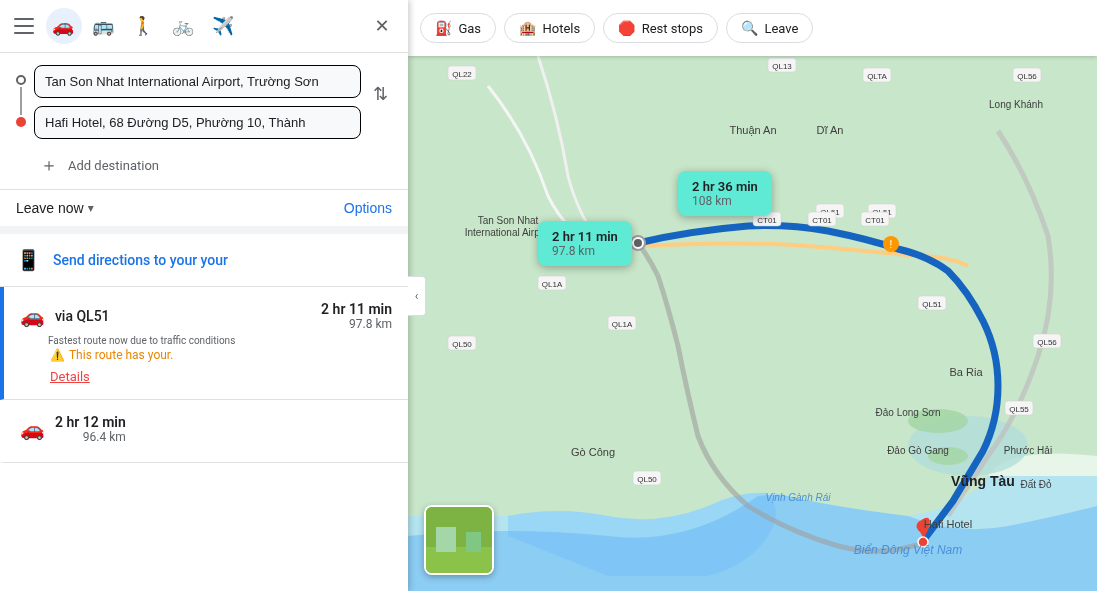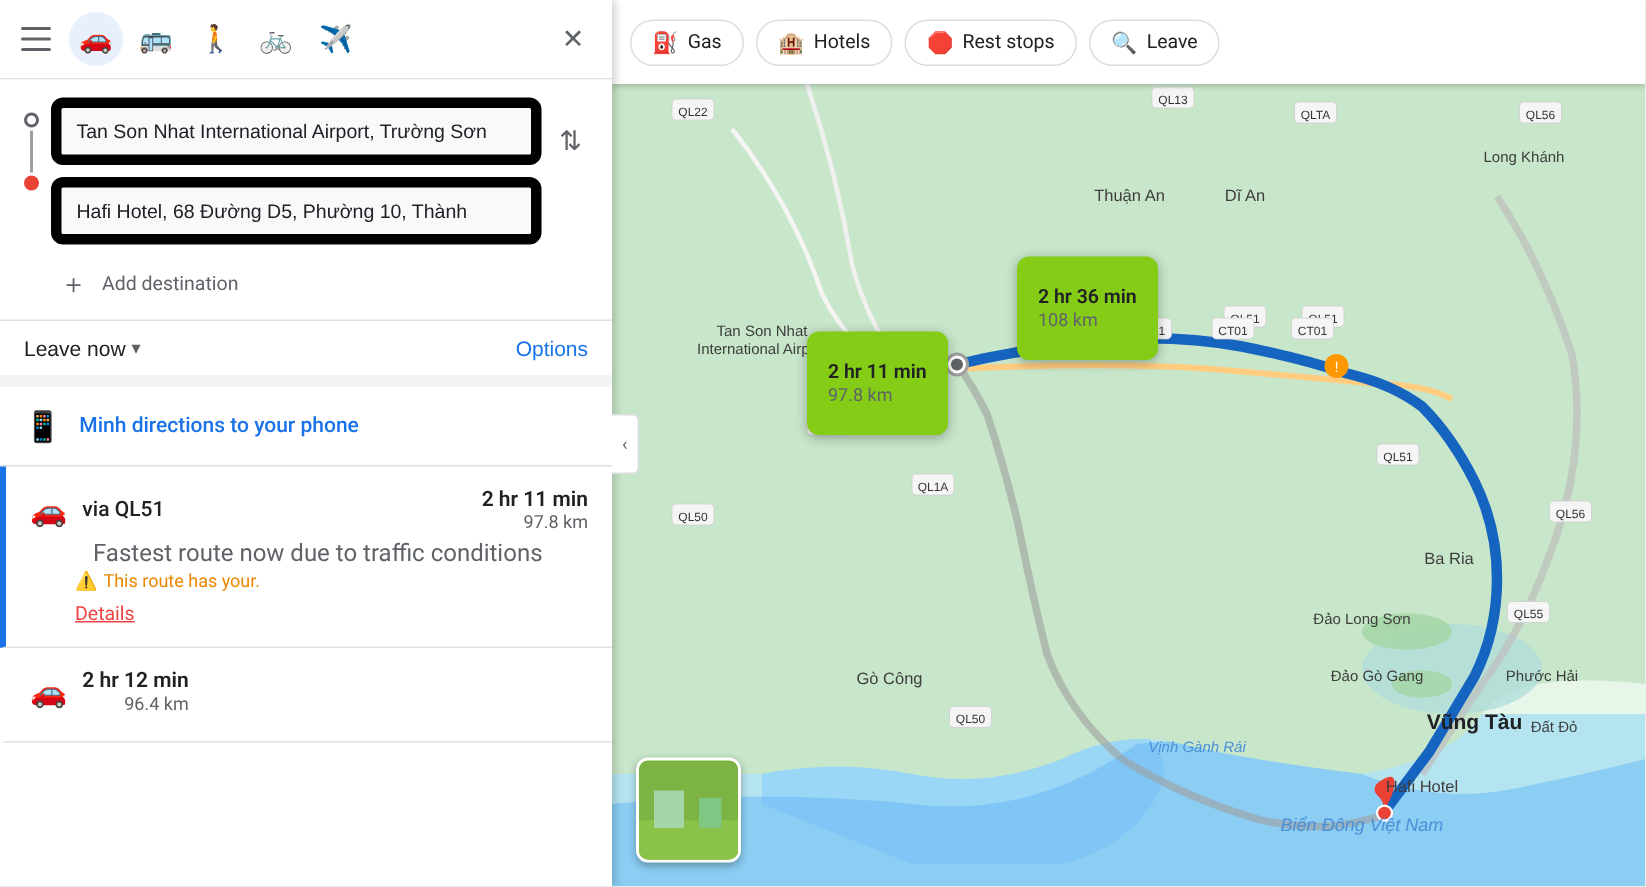--- a/index.html
+++ b/index.html
@@ -73,21 +73,21 @@
       display: flex; flex-direction: column; align-items: center; gap: 0;
       padding-top: 10px;
     }
     .dot-start { width: 10px; height: 10px; border: 2px solid #5f6368; border-radius: 50%; background: #fff; }
     .dot-line { width: 2px; height: 28px; background: #9e9e9e; margin: 2px auto; }
     .dot-end { width: 10px; height: 10px; background: #ea4335; border-radius: 50%; }
     .input-fields { flex: 1; display: flex; flex-direction: column; gap: 8px; }
     .route-input {
       width: 100%;
       padding: 8px 10px;
-      border: 7px solid #000000;
+      border: 1px solid #000000;
       border-radius: 8px;
       font-size: 13px;
       color: #202124;
       outline: none;
       background: #f8f9fa;
     }
     .swap-btn {
       background: transparent; border: none; cursor: pointer;
       padding: 8px 4px;
       color: #5f6368; font-size: 18px;
@@ -146,21 +146,21 @@
       cursor: pointer;
       border-bottom: 1px solid #e0e0e0;
     }
     .route-item.selected { border-left-color: #1a73e8; }
     .route-item-header {
       display: flex; align-items: center; gap: 10px; margin-bottom: 4px;
     }
     .route-car-icon { font-size: 20px; color: #5f6368; }
     .route-name { font-size: 14px; font-weight: 500; color: #202124; flex: 1; }
     .route-time { font-size: 14px; font-weight: 600; color: #202124; text-align: right; }
-    .route-sub { font-size: 16px; color: #5f6368; margin-left: 42px; }
+    .route-sub { font-size: 10px; color: #5f6368; margin-left: 28px; }
     .route-dist { font-size: 12px; color: #5f6368; }
     .toll-warning { display: flex; align-items: center; gap: 4px; margin-left: 30px; margin-top: 2px; font-size: 12px; color: #ea8600; }
     .toll-icon { color: #ea8600; }
     .route-details { margin-left: 30px; margin-top: 4px; }
     .route-details-link { font-size: 13px; color: #ef4444; cursor: pointer; text-decoration: underline; }
     .route-name-wrap { flex: 1; }
     .route-time-dist { text-align: right; }
 
     
     #map-area {
@@ -202,23 +202,23 @@
     }
 
     
     svg.map-svg {
       width: 100%; height: 100%;
     }
 
     
     .callout {
       position: absolute;
-      background: #84cc16;
+      background: #5eead4;
       border-radius: 8px;
-      padding: 20px 14px;
+      padding: 8px 14px;
       box-shadow: 0 2px 8px rgba(0,0,0,0.3);
       font-size: 13px;
       font-weight: 600;
       color: #202124;
       pointer-events: none;
     }
     .callout .sub { font-size: 12px; font-weight: 400; color: #5f6368; }
     .callout-primary { top: 115px; left: 270px; }
     .callout-secondary { top: 165px; left: 130px; }
 
@@ -300,21 +300,21 @@
       <span>Leave now</span>
       <span class="chevron">▾</span>
     </button>
     <button class="options-btn">Options</button>
   </div>
 
   <div class="divider2"></div>
 
   <div class="send-phone">
     <span class="send-phone-icon">📱</span>
-    <span class="send-phone-text">Minh directions to your phone</span>
+    <span class="send-phone-text">Send directions to your your</span>
   </div>
 
   <div class="route-item selected">
     <div class="route-item-header">
       <span class="route-car-icon">🚗</span>
       <div class="route-name-wrap">
         <div class="route-name">via QL51</div>
       </div>
       <div class="route-time-dist">
         <div class="route-time">2 hr 11 min</div>

